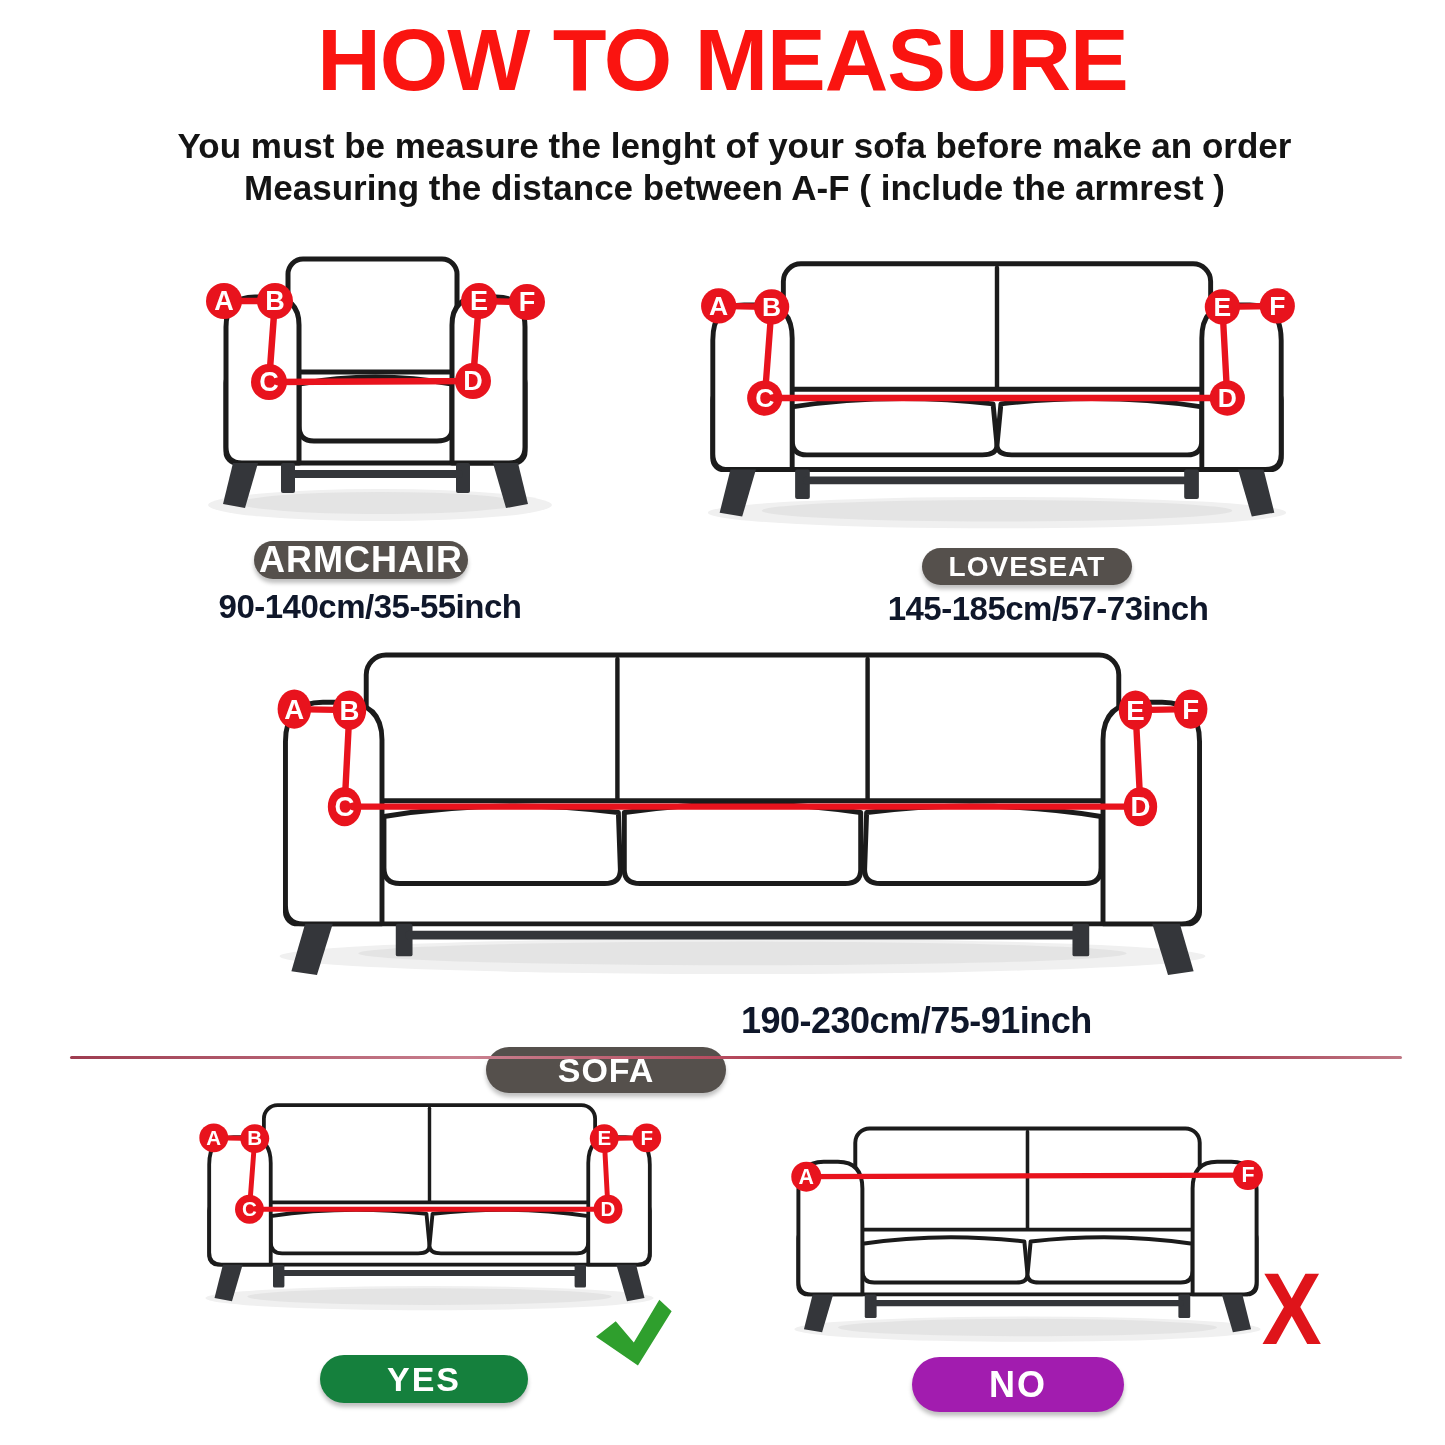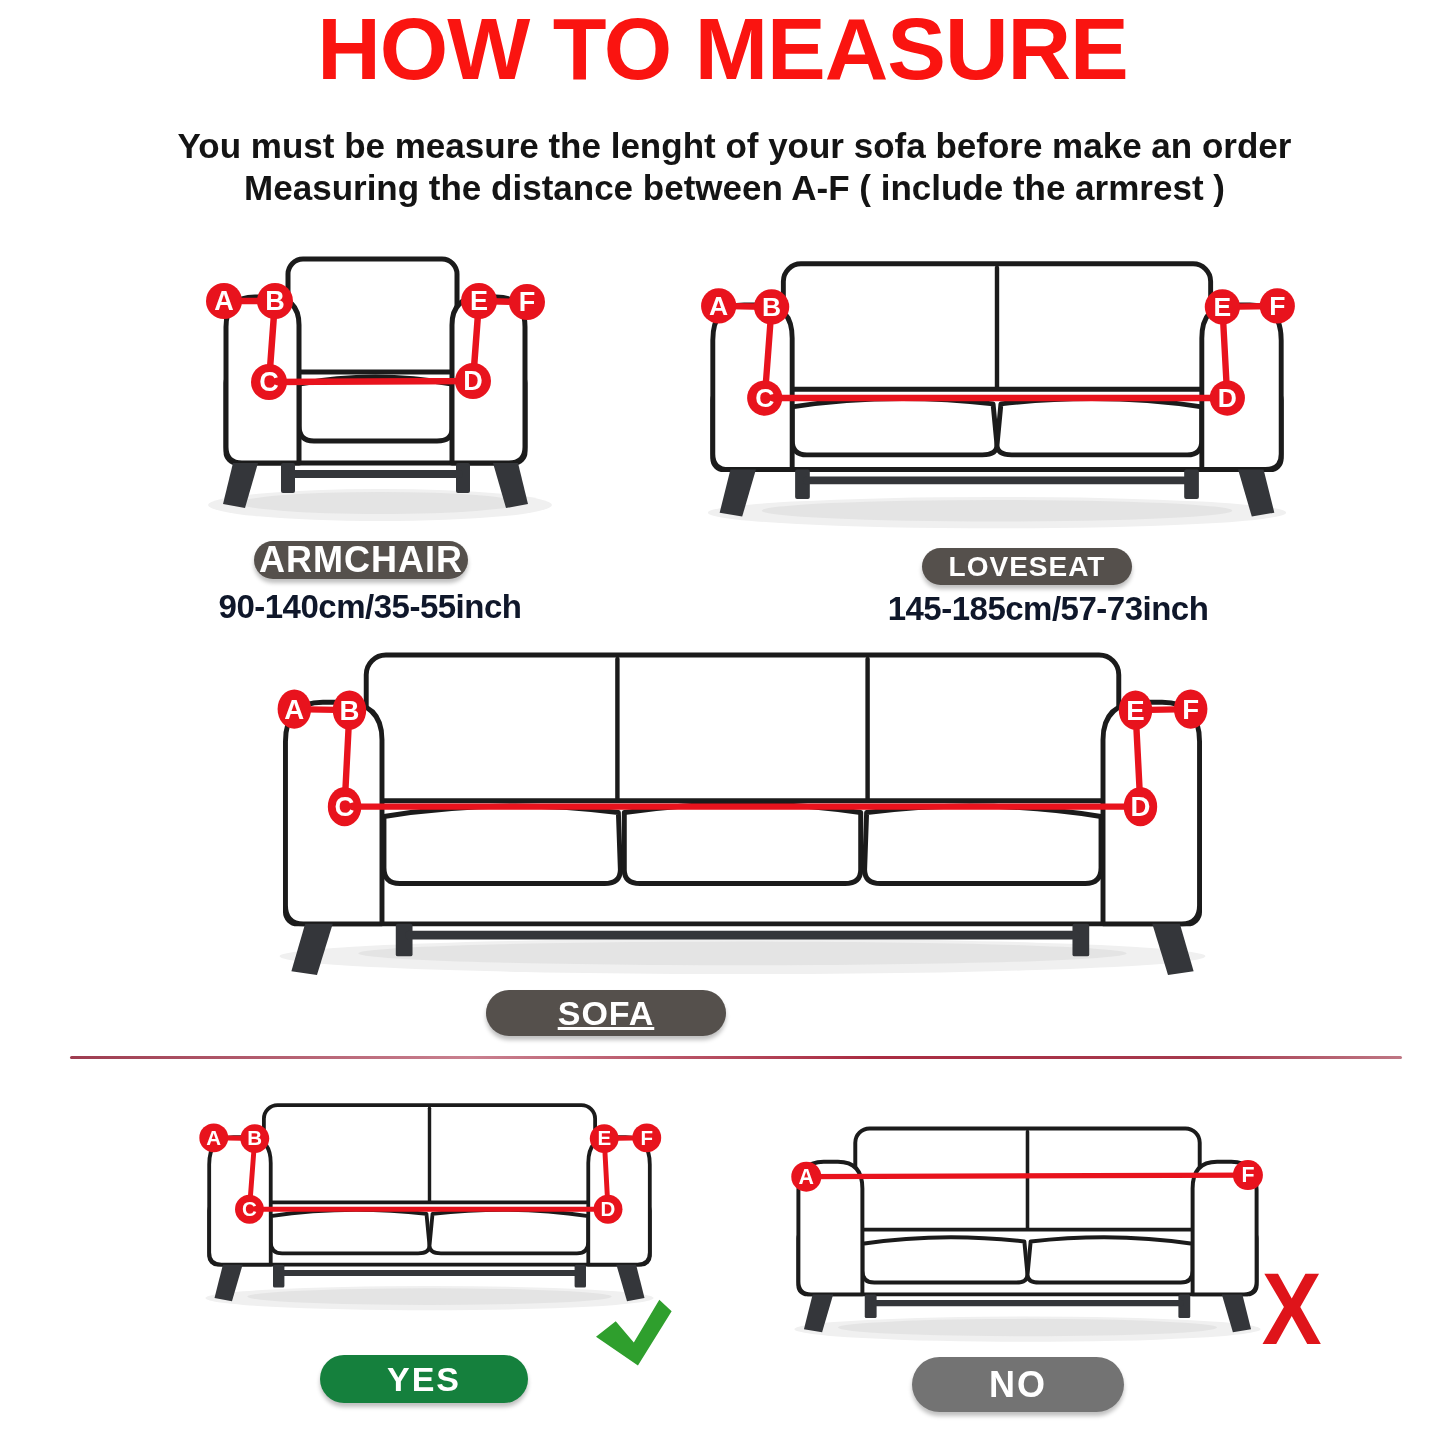--- a/index.html
+++ b/index.html
@@ -3,39 +3,39 @@
 <meta charset="utf-8">
 <style>
   html,body { margin:0; padding:0; background:#ffffff; }
   .canvas {
     position:relative; width:1445px; height:1445px; overflow:hidden;
     background:#ffffff; font-family:"Liberation Sans", sans-serif;
   }
   .abs { position:absolute; }
 
   .title {
-    position:absolute; top:3px; left:0; width:100%;
+    position:absolute; top:14px; left:0; width:100%;
     text-align:center; font-size:88px; font-weight:700; line-height:1.05;
     color:#fa1410; letter-spacing:-1px; margin:0;
   }
   .sub {
     position:absolute; left:0; width:100%; text-align:center;
     font-size:35px; font-weight:700; color:#141414; white-space:nowrap;padding-left:12px;
   }
   .sub1 { top:126px; }
   .sub2 { top:168px; }
 
   .pill {
     position:absolute; display:flex; align-items:center; justify-content:center;
     background:#55504c; color:#ffffff; font-weight:700;
     border-radius:999px; box-shadow:0 4px 4px rgba(0,0,0,0.25);
     letter-spacing:1px; white-space:nowrap;
   }
   .pill.green { background:#15803d; }
-  .pill.red   { background:#737373; }
+  .pill.red   { background:#a21caf; }
 
   .range {
     position:absolute; color:#0f172a; font-weight:700; font-size:33px;
     letter-spacing:-0.5px; white-space:nowrap; text-align:center;
   }
 
   .divider {
     position:absolute; left:70px; top:1056px; width:1332px; height:3px;
     background:linear-gradient(90deg,#9e3c50 0%,#c9808f 30%,#aa2c42 60%,#a63a4e 85%,#bf7784 100%);
     border-radius:2px;
@@ -208,21 +208,22 @@
       </g>
     <g>
         <ellipse class="mk" cx="899" cy="68" rx="17" ry="20"></ellipse>
         <text class="mkt mkt-big" x="899" y="78">E</text>
       </g>
     <g>
         <ellipse class="mk" cx="955" cy="67" rx="17" ry="20"></ellipse>
         <text class="mkt mkt-big" x="955" y="77">F</text>
       </g>
   </svg>
-  <div class="pill" style="left:486px;top:990px;width:240px;height:46px;font-size:34px;text-decoration:underline;">SOFA</div>
+  <div class="pill" style="left:486px;top:1047px;width:240px;height:46px;font-size:34px;">SOFA</div>
+  <div class="range" style="left:741px;top:1000px;font-size:36px;">190-230cm/75-91inch</div>
 
   <div class="divider"></div>
 
   <svg class="abs" style="left:194px;top:1096px;" width="471" height="228" viewBox="0 0 620 300">
     <g>
       <ellipse class="shd1" cx="310" cy="266" rx="295" ry="16"></ellipse>
       <ellipse class="shd2" cx="310" cy="264" rx="240" ry="11"></ellipse>
     </g>
     <g>
       <rect class="ln" x="92" y="12" width="436" height="176" rx="18"></rect>

